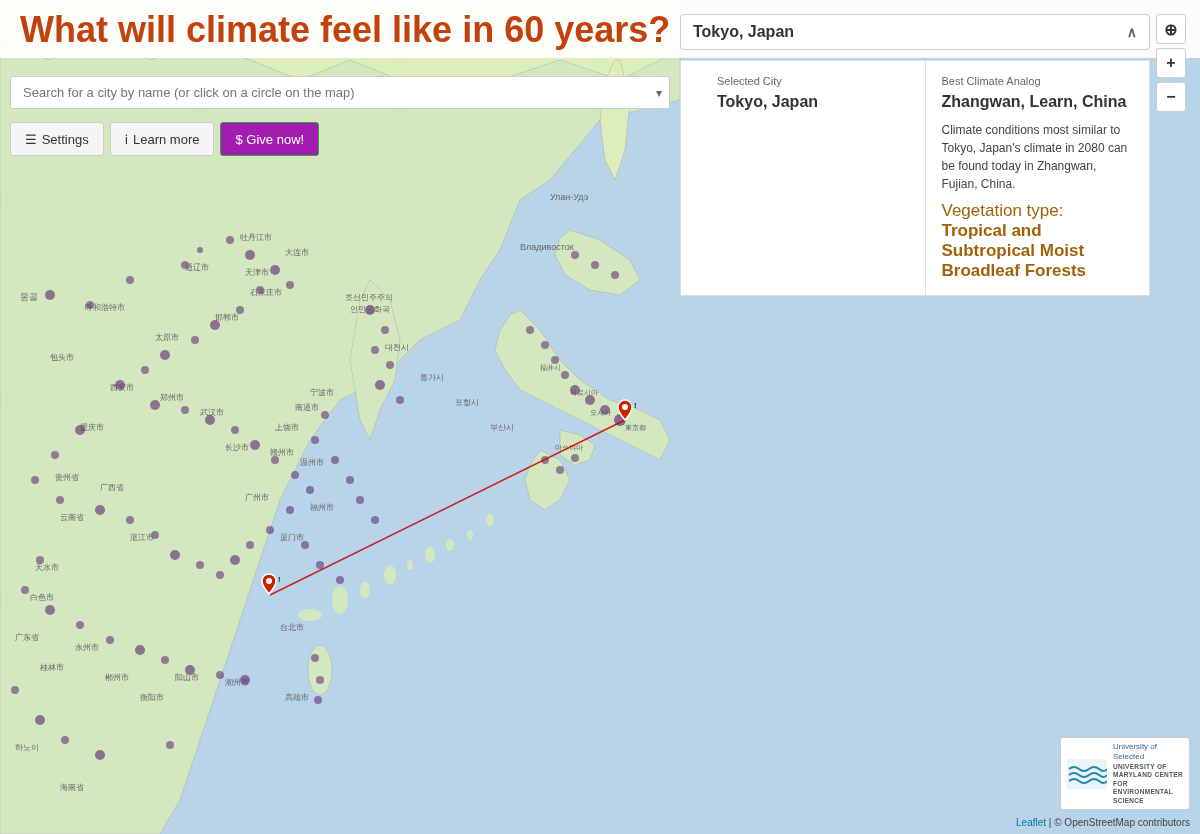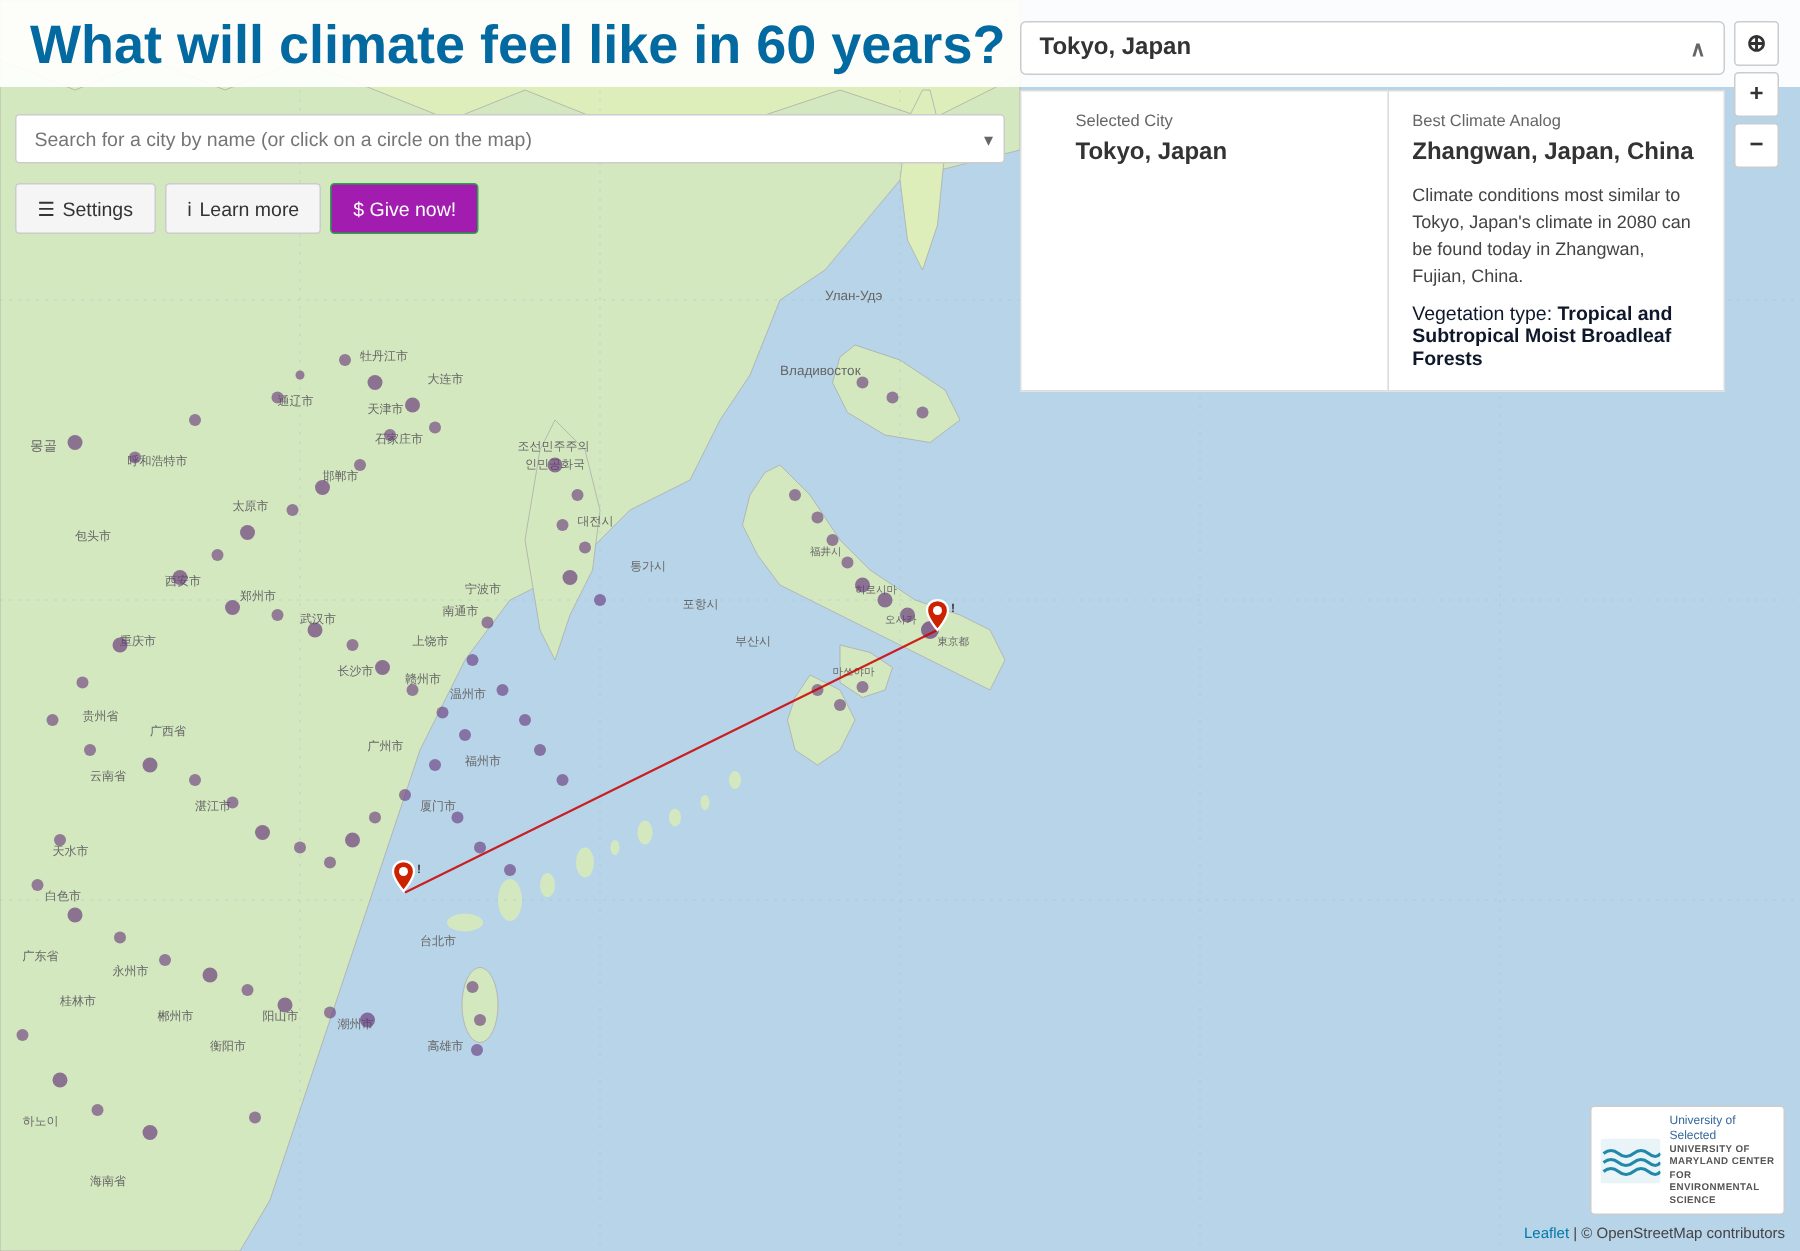--- a/index.html
+++ b/index.html
@@ -26,21 +26,21 @@
       left: 0;
       right: 0;
       background: rgba(255,255,255,0.92);
       padding: 10px 20px 8px 20px;
       z-index: 10;
     }
 
     #main-title {
       font-size: 36px;
       font-weight: bold;
-      color: #0369a1;
+      color: #c2410c;
       line-height: 1.1;
     }
 
     
     #search-bar {
       position: absolute;
       top: 72px;
       left: 0;
       width: 680px;
       padding: 4px 10px;
@@ -172,22 +172,22 @@
     }
 
     .panel-description {
       font-size: 12px;
       color: #444;
       line-height: 1.5;
       margin-bottom: 8px;
     }
 
     .panel-vegetation {
-      font-size: 13px;
-      color: #0f172a;
+      font-size: 17px;
+      color: #a16207;
     }
 
     .panel-vegetation strong {
       font-weight: bold;
     }
 
     
     #map-controls {
       position: absolute;
       top: 14px;
@@ -490,21 +490,21 @@
 
 <div id="info-panels">
 
   <div class="info-panel">
     <div class="panel-label">Selected City</div>
     <div class="panel-city">Tokyo, Japan</div>
   </div>
 
   <div class="info-panel">
     <div class="panel-label">Best Climate Analog</div>
-    <div class="panel-city">Zhangwan, Japan, China</div>
+    <div class="panel-city">Zhangwan, Learn, China</div>
     <div class="panel-description">Climate conditions most similar to Tokyo, Japan's climate in 2080 can be found today in Zhangwan, Fujian, China.</div>
     <div class="panel-vegetation">
       <span>Vegetation type: </span><strong>Tropical and Subtropical Moist Broadleaf Forests</strong>
     </div>
   </div>
 </div>
 
 <div id="map-controls">
   <button class="map-ctrl-btn">
     <span>⊕</span>

